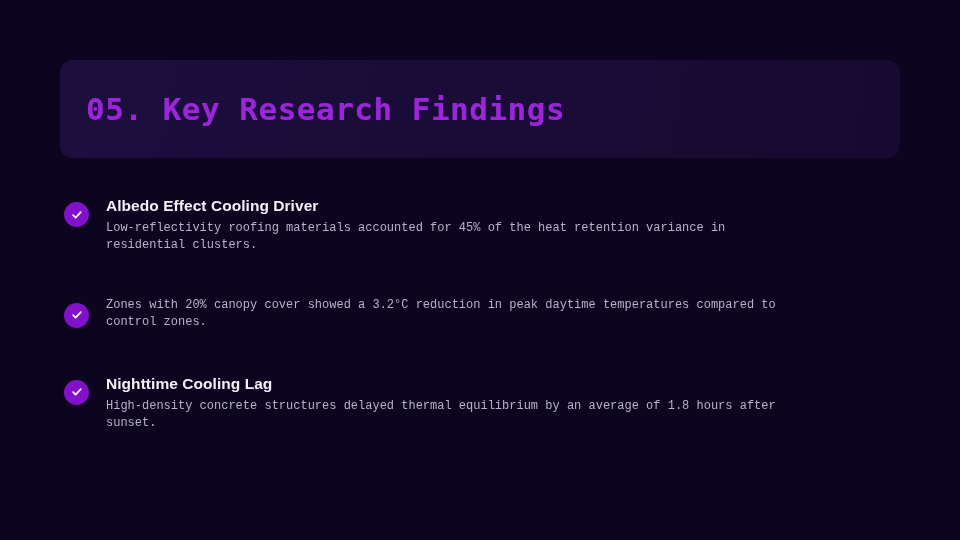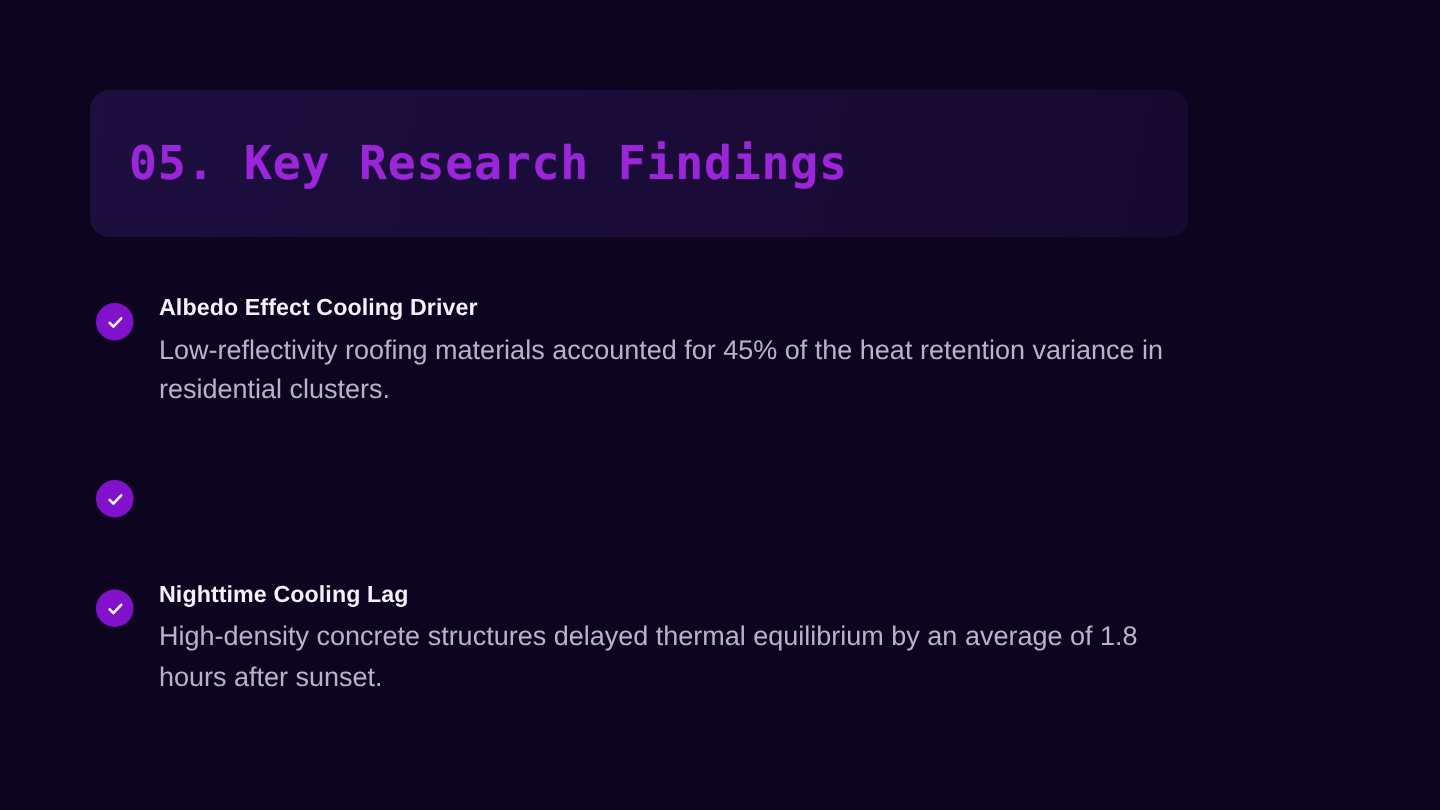--- a/index.html
+++ b/index.html
@@ -21,21 +21,21 @@
     height: 540px;
     background: #0d0420;
     box-sizing: border-box;
   }
 
   
   #header-banner {
     position: absolute;
     left: 60px;
     top: 60px;
-    width: 732px;
+    width: 840px;
     height: 98px;
     border-radius: 13px;
     background: linear-gradient(100deg, #1c0f3e 0%, #1a0c38 45%, #170a30 100%);
     display: flex;
     align-items: center;
     box-sizing: border-box;
     padding: 16px 26px;
     overflow: hidden;
   }
 
@@ -103,22 +103,22 @@
     font-family: "Liberation Sans", sans-serif;
     font-size: 15.5px;
     font-weight: 700;
     color: #f2f0f8;
     line-height: 1.35;
     letter-spacing: 0.05px;
     margin: 0 0 3px 0;
   }
 
   .finding-desc {
-    font-family: Liberation Sans, sans-serif;
-    font-size: 18px;
+    font-family: Liberation Mono, monospace;
+    font-size: 12px;
     font-weight: 400;
     color: #b9b3c9;
     line-height: 1.46;
     margin: 0;
     max-width: 700px;
   }
 </style>
 </head>
 <body>
 
@@ -146,20 +146,21 @@
 
     <div class="finding-item">
       <div class="check-icon-wrap">
         <span class="check-icon">
           <svg width="13" height="13" viewBox="0 0 13 13" aria-hidden="true">
             <path d="M2.6 6.7 L5.1 9.2 L10.3 3.7" fill="none" stroke="#ffffff" stroke-width="1.7" stroke-linecap="round" stroke-linejoin="round"></path>
           </svg>
         </span>
       </div>
       <div class="finding-text">
+        <div class="finding-desc">Zones with 20% canopy cover showed a 3.2°C reduction in peak daytime temperatures compared to control zones.</div>
       </div>
     </div>
 
     <div class="finding-item">
       <div class="check-icon-wrap">
         <span class="check-icon">
           <svg width="13" height="13" viewBox="0 0 13 13" aria-hidden="true">
             <path d="M2.6 6.7 L5.1 9.2 L10.3 3.7" fill="none" stroke="#ffffff" stroke-width="1.7" stroke-linecap="round" stroke-linejoin="round"></path>
           </svg>
         </span>

